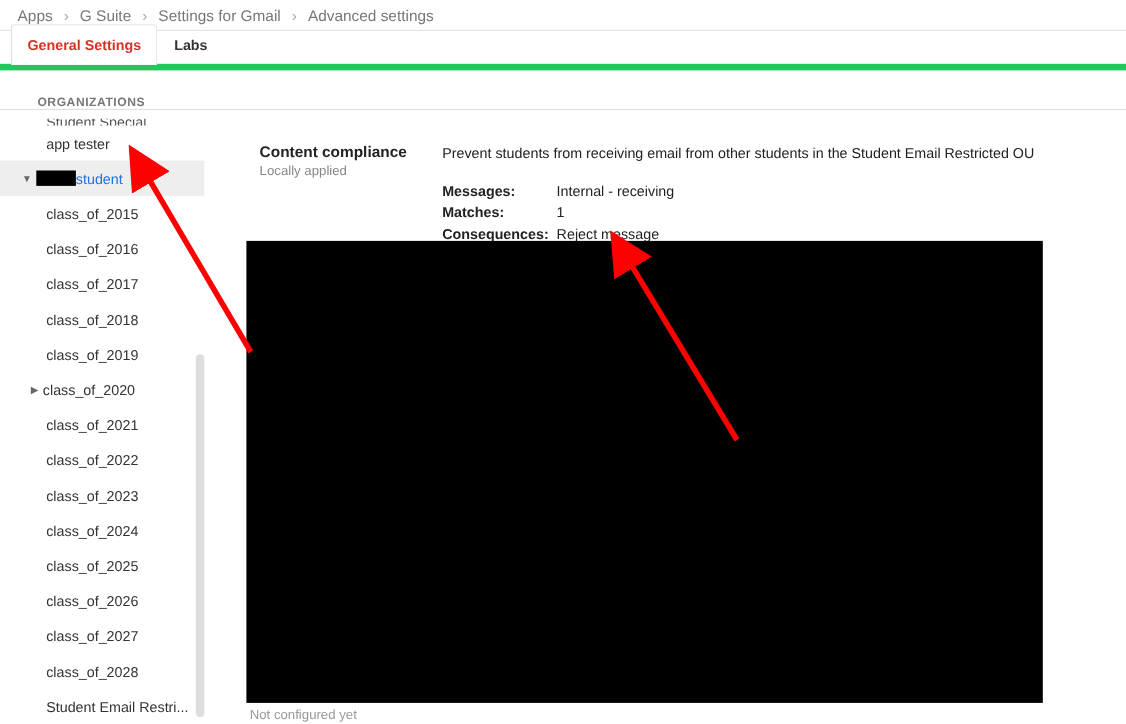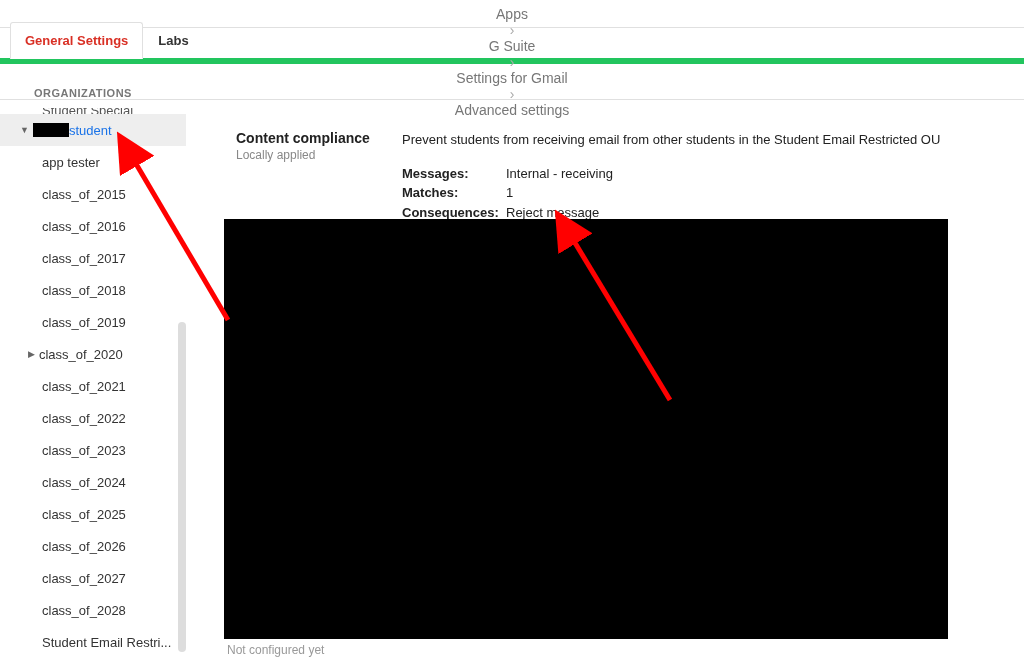--- a/index.html
+++ b/index.html
@@ -16,21 +16,20 @@
   
   
   .breadcrumb {
     display: flex;
     align-items: center;
     padding: 6px 12px;
     font-size: 14px;
     color: #777;
     height: 28px;
     border-bottom: 1px solid #e0e0e0;
-    flex-direction: column;
   }
   .breadcrumb span { margin: 0 4px; }
   .breadcrumb .crumb { color: #777; }
   .breadcrumb .sep { color: #aaa; margin: 0 6px; }
   
   
   .tabs {
     display: flex;
     align-items: flex-end;
     padding-left: 10px;
@@ -238,28 +237,28 @@
 
 <div class="subheader">
   <div class="org-header">ORGANIZATIONS</div>
 </div>
 
 <div class="main">
   <div class="sidebar">
     <div class="org-item top-cut" style="padding-left:42px;">
       <span style="overflow:hidden;text-overflow:ellipsis;line-height:6px;">Student Special</span>
     </div>
+    <div class="org-item">
+        <span>app tester</span>
+      </div>
     <div class="org-item selected has-caret level0">
       <span class="caret down"></span>
       <span class="redact"></span>
         <span>student</span>
     </div>
-    <div class="org-item">
-        <span>app tester</span>
-      </div>
     <div class="org-item">
         <span>class_of_2015</span>
       </div>
     <div class="org-item">
         <span>class_of_2016</span>
       </div>
     <div class="org-item">
         <span>class_of_2017</span>
       </div>
     <div class="org-item">

